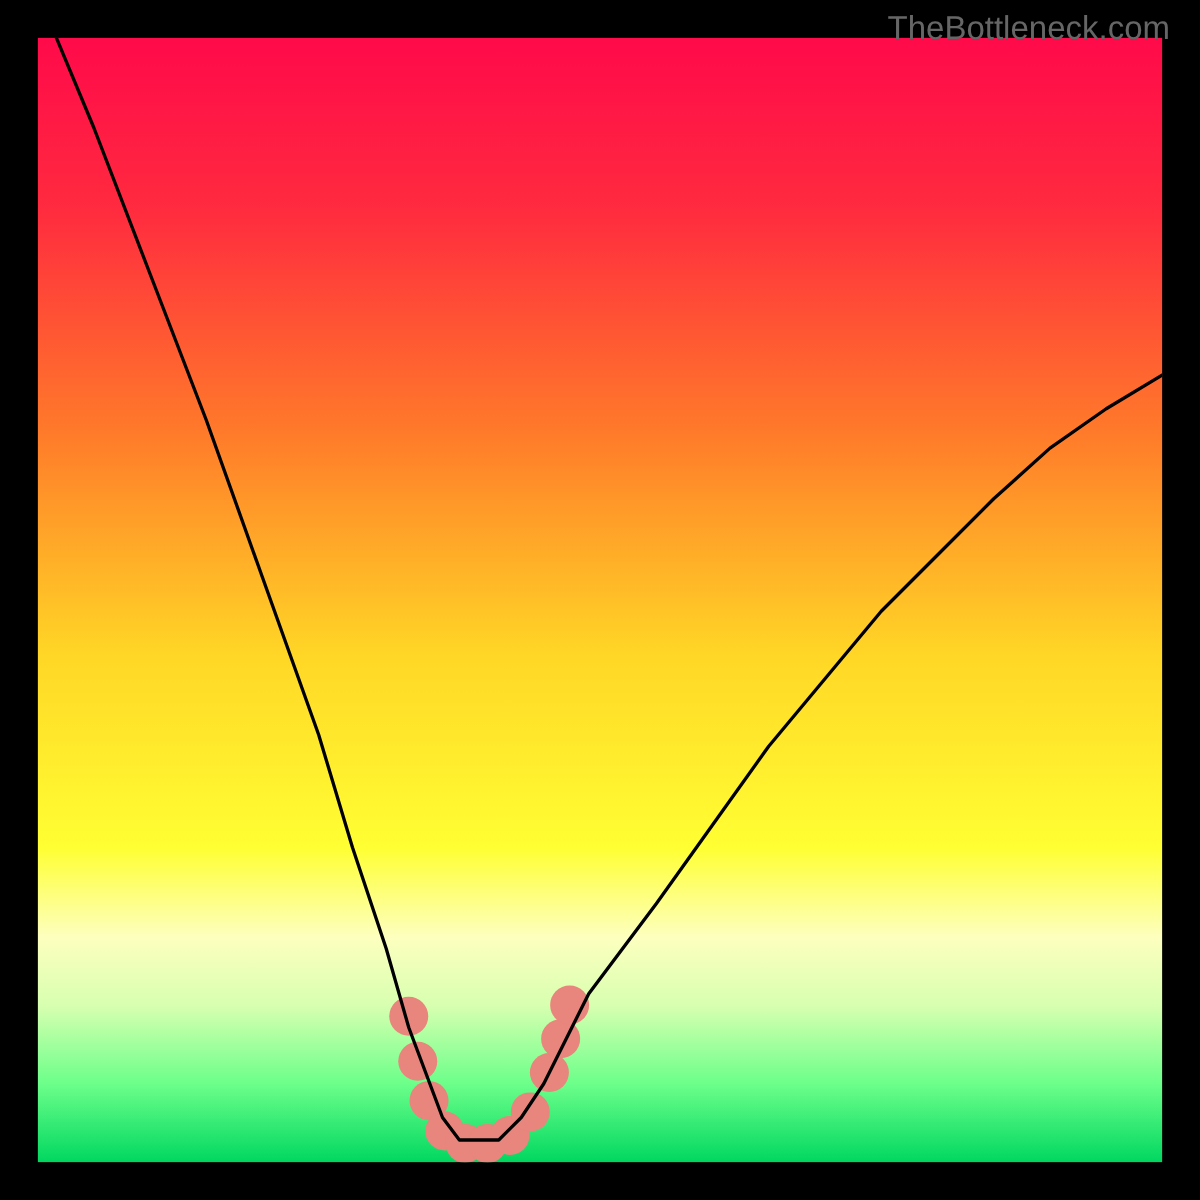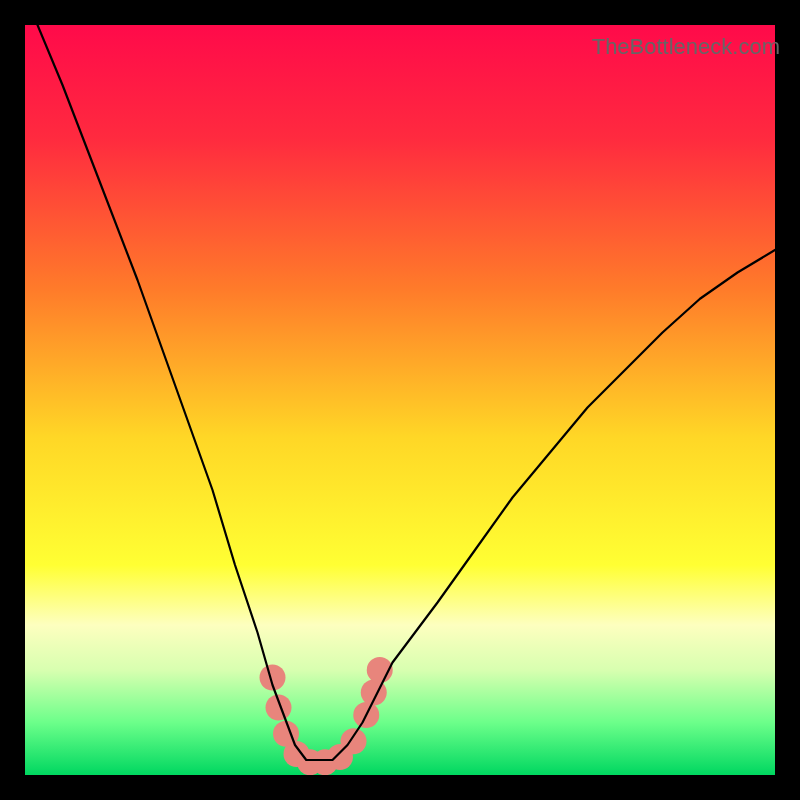--- a/index.html
+++ b/index.html
@@ -12,21 +12,20 @@
     font-family: Arial, sans-serif;
   }
   .watermark {
     position: absolute;
     top: 6px;
     right: 20px;
     color: #666;
     font-size: 22px;
     font-weight: 500;
     z-index: 10;
-    margin-top: 28px;
   }
   .plot-area {
     position: absolute;
     left: 25px;
     top: 25px;
     width: 750px;
     height: 750px;
     overflow: hidden;
   }
   .plot-area svg {

